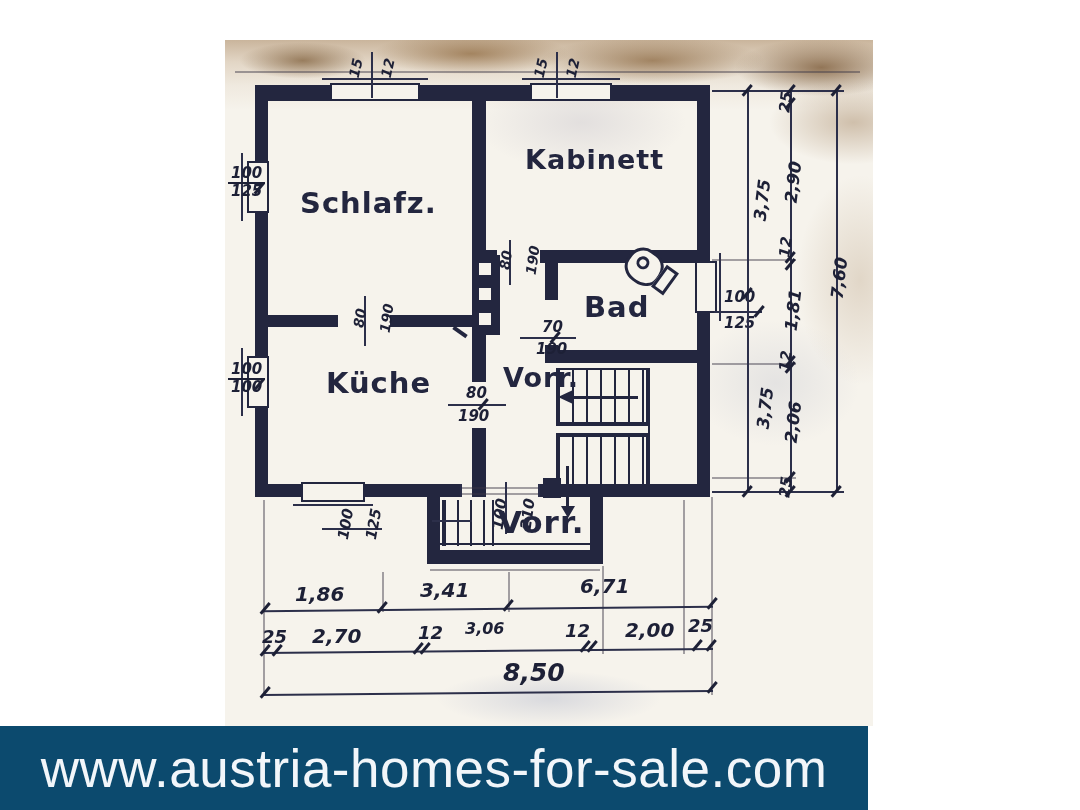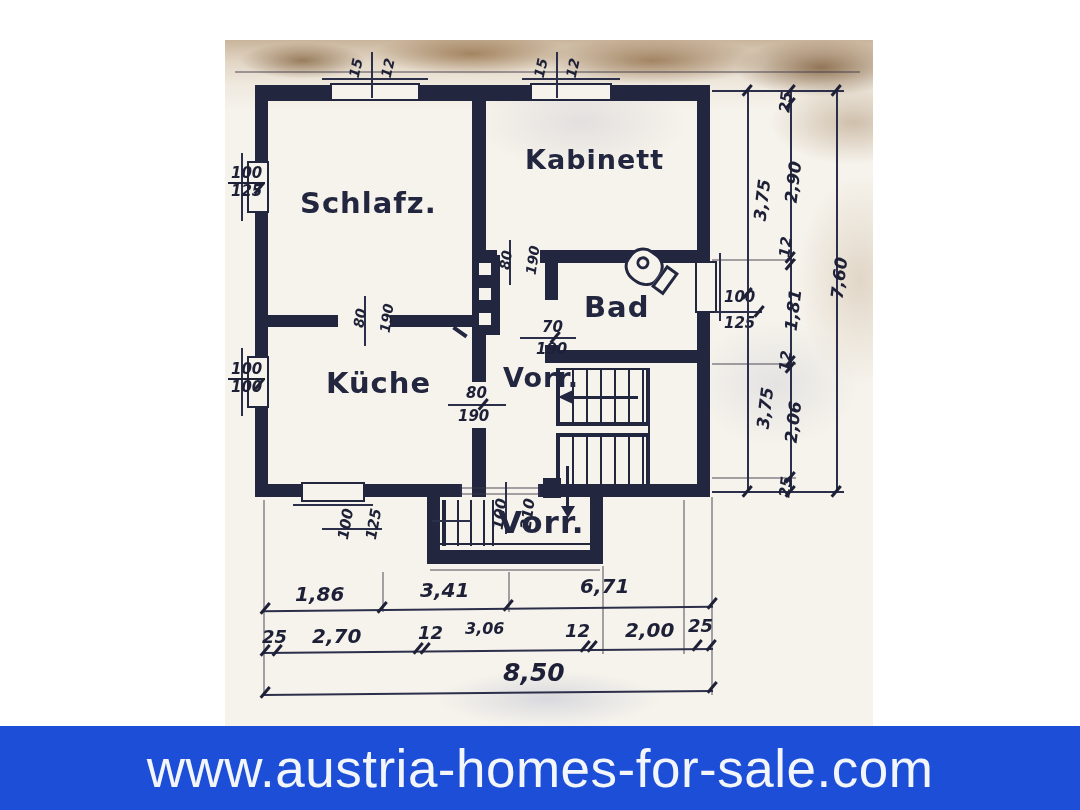--- a/index.html
+++ b/index.html
@@ -29,21 +29,21 @@
   .winbox{position:absolute;background:#f6f3ec;border:2px solid #23263f;box-sizing:border-box;}
   .tk{position:absolute;width:14px;height:2.5px;background:#1d2036;transform:rotate(-50deg);}
   .hw{position:absolute;font-family:"DejaVu Sans", sans-serif;font-style:italic;font-weight:700;
       color:#1d2036;white-space:nowrap;}
   .room{position:absolute;font-family:"DejaVu Sans", sans-serif;font-weight:700;color:#23263f;
         white-space:nowrap;letter-spacing:1px;}
   .pair{display:flex;flex-direction:column;align-items:center;line-height:1.05;}
   .pair span:first-child{border-bottom:2px solid #1d2036;padding:0 3px;}
   .stair{position:absolute;box-sizing:border-box;border:2px solid #23263f;
          background:repeating-linear-gradient(90deg, #23263f 0 2px, transparent 2px 14px);}
-  #banner{position:absolute;left:0;top:726px;width:1080px;height:84px;background:#1d4ed8;
+  #banner{position:absolute;left:0;top:726px;width:868px;height:84px;background:#0c4a6e;
           display:flex;align-items:center;justify-content:center;}
   #banner .url{color:#f2f6fa;font-size:53px;font-weight:400;letter-spacing:.5px;
           font-family:"Liberation Sans", sans-serif;}
   #title{position:absolute;left:225px;top:6px;width:648px;text-align:center;
          font-family:"Liberation Sans", sans-serif;font-weight:700;font-size:26px;color:#141414;}
 </style>
 </head>
 <body>
 
 <div id="stage">

